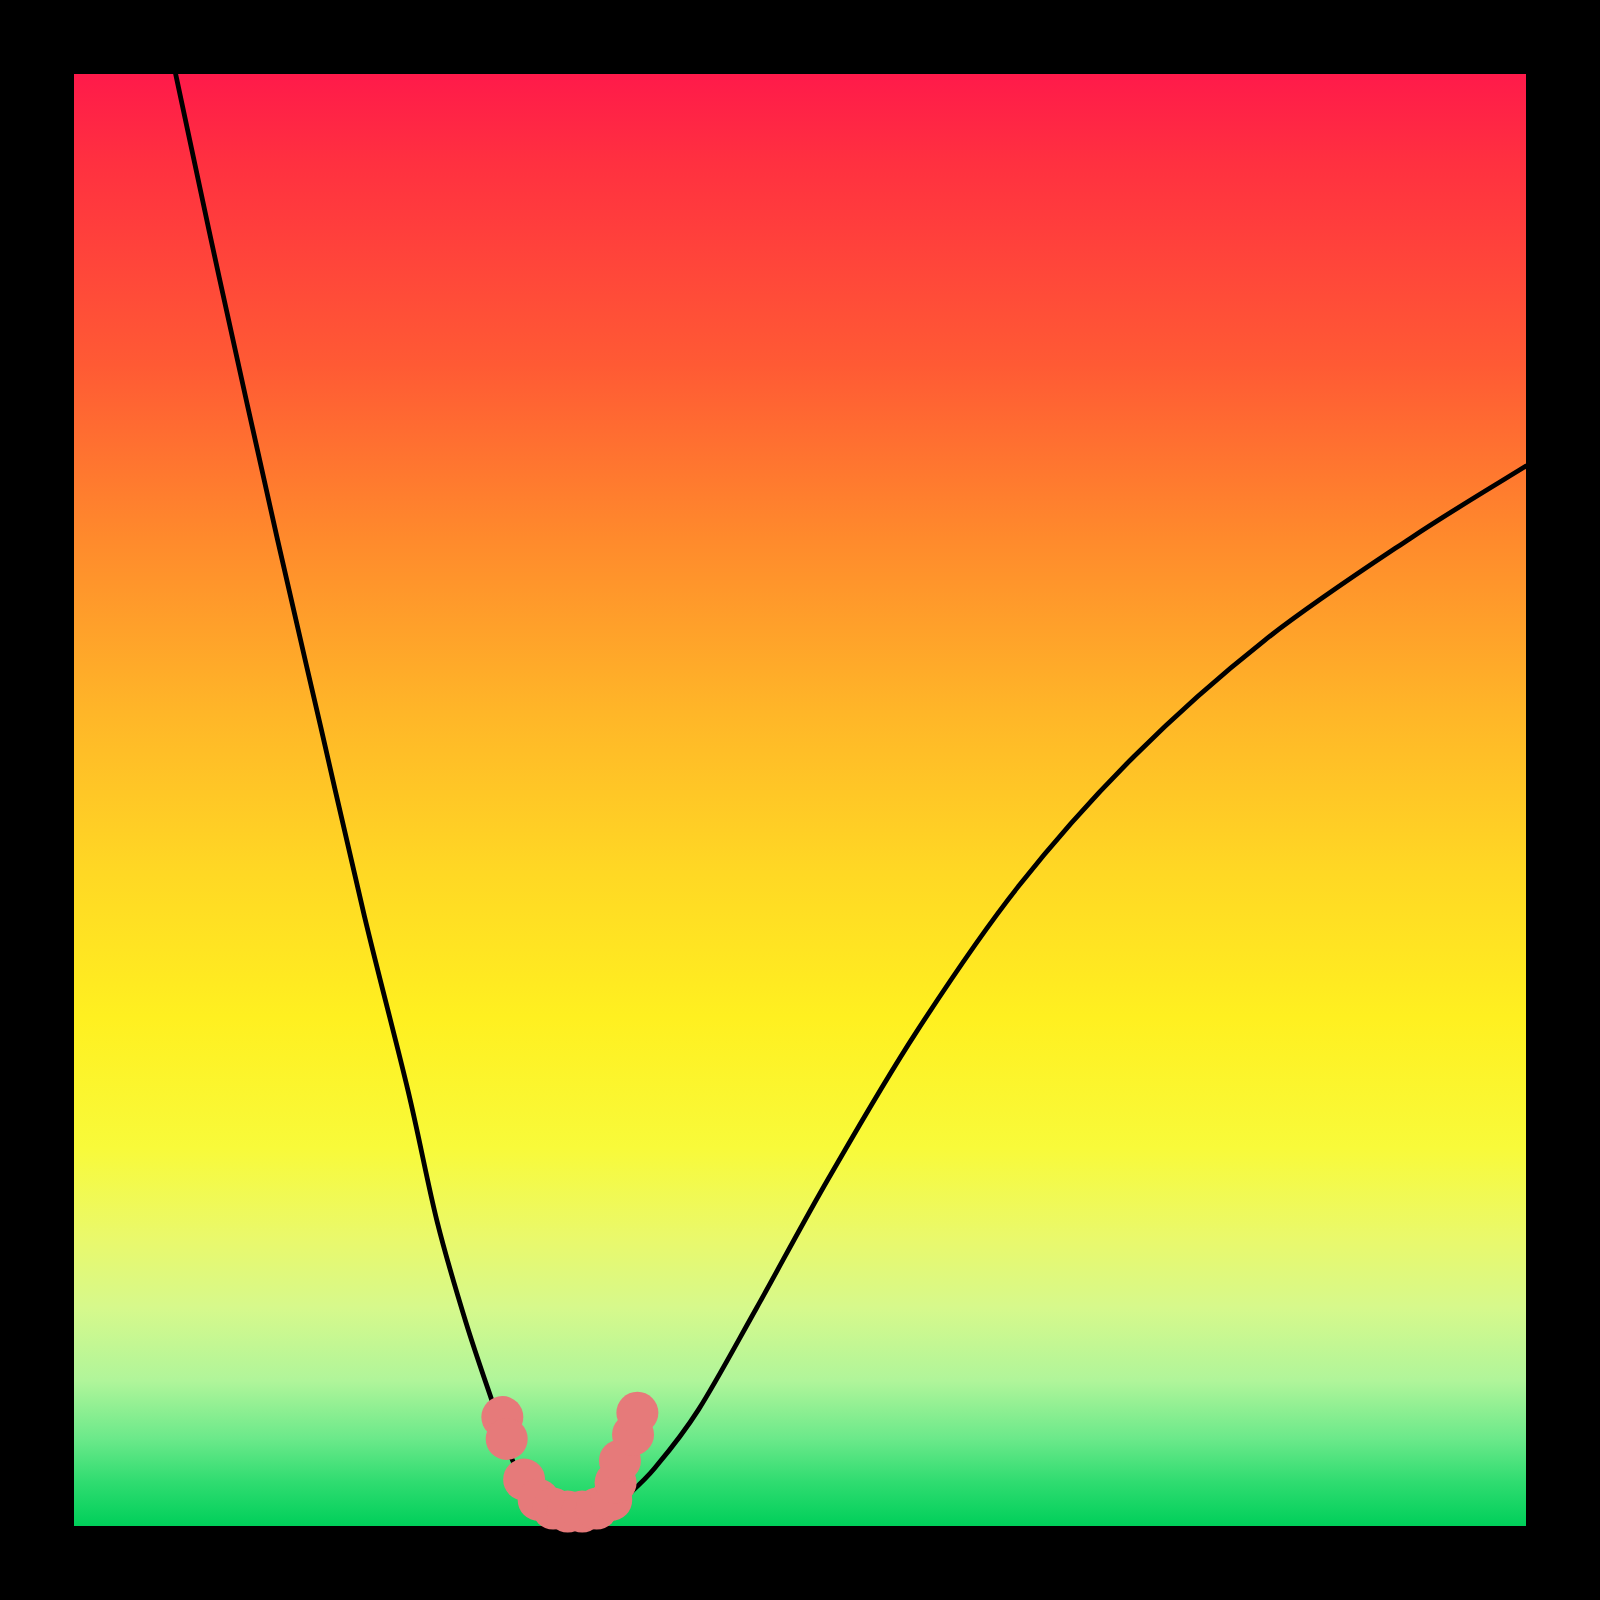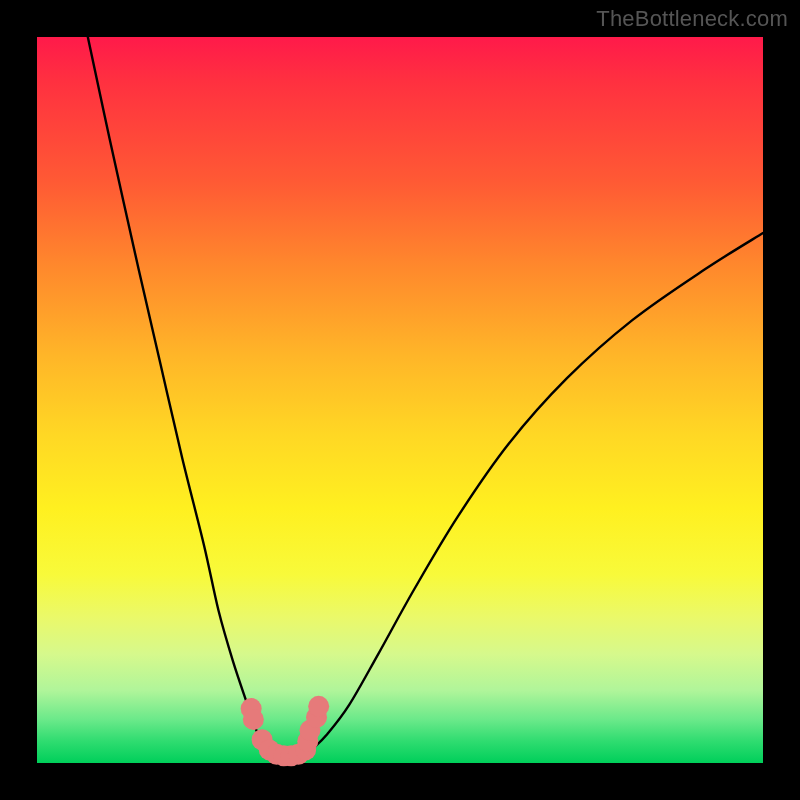--- a/index.html
+++ b/index.html
@@ -85,14 +85,13 @@
           <circle cx="261.36" cy="717.288" r="10.5" fill="#e67a7a"></circle>
           <circle cx="268.62" cy="712.932" r="10.5" fill="#e67a7a"></circle>
           <circle cx="270.798" cy="704.22" r="10.5" fill="#e67a7a"></circle>
           <circle cx="272.976" cy="693.33" r="10.5" fill="#e67a7a"></circle>
           <circle cx="279.51" cy="680.262" r="10.5" fill="#e67a7a"></circle>
           <circle cx="281.688" cy="669.372" r="10.5" fill="#e67a7a"></circle>
         </g>
     </svg>
   </div>
 
-  <div class="watermark">TheBottleneck.com</div>
 </div>
 
 </body></html>

